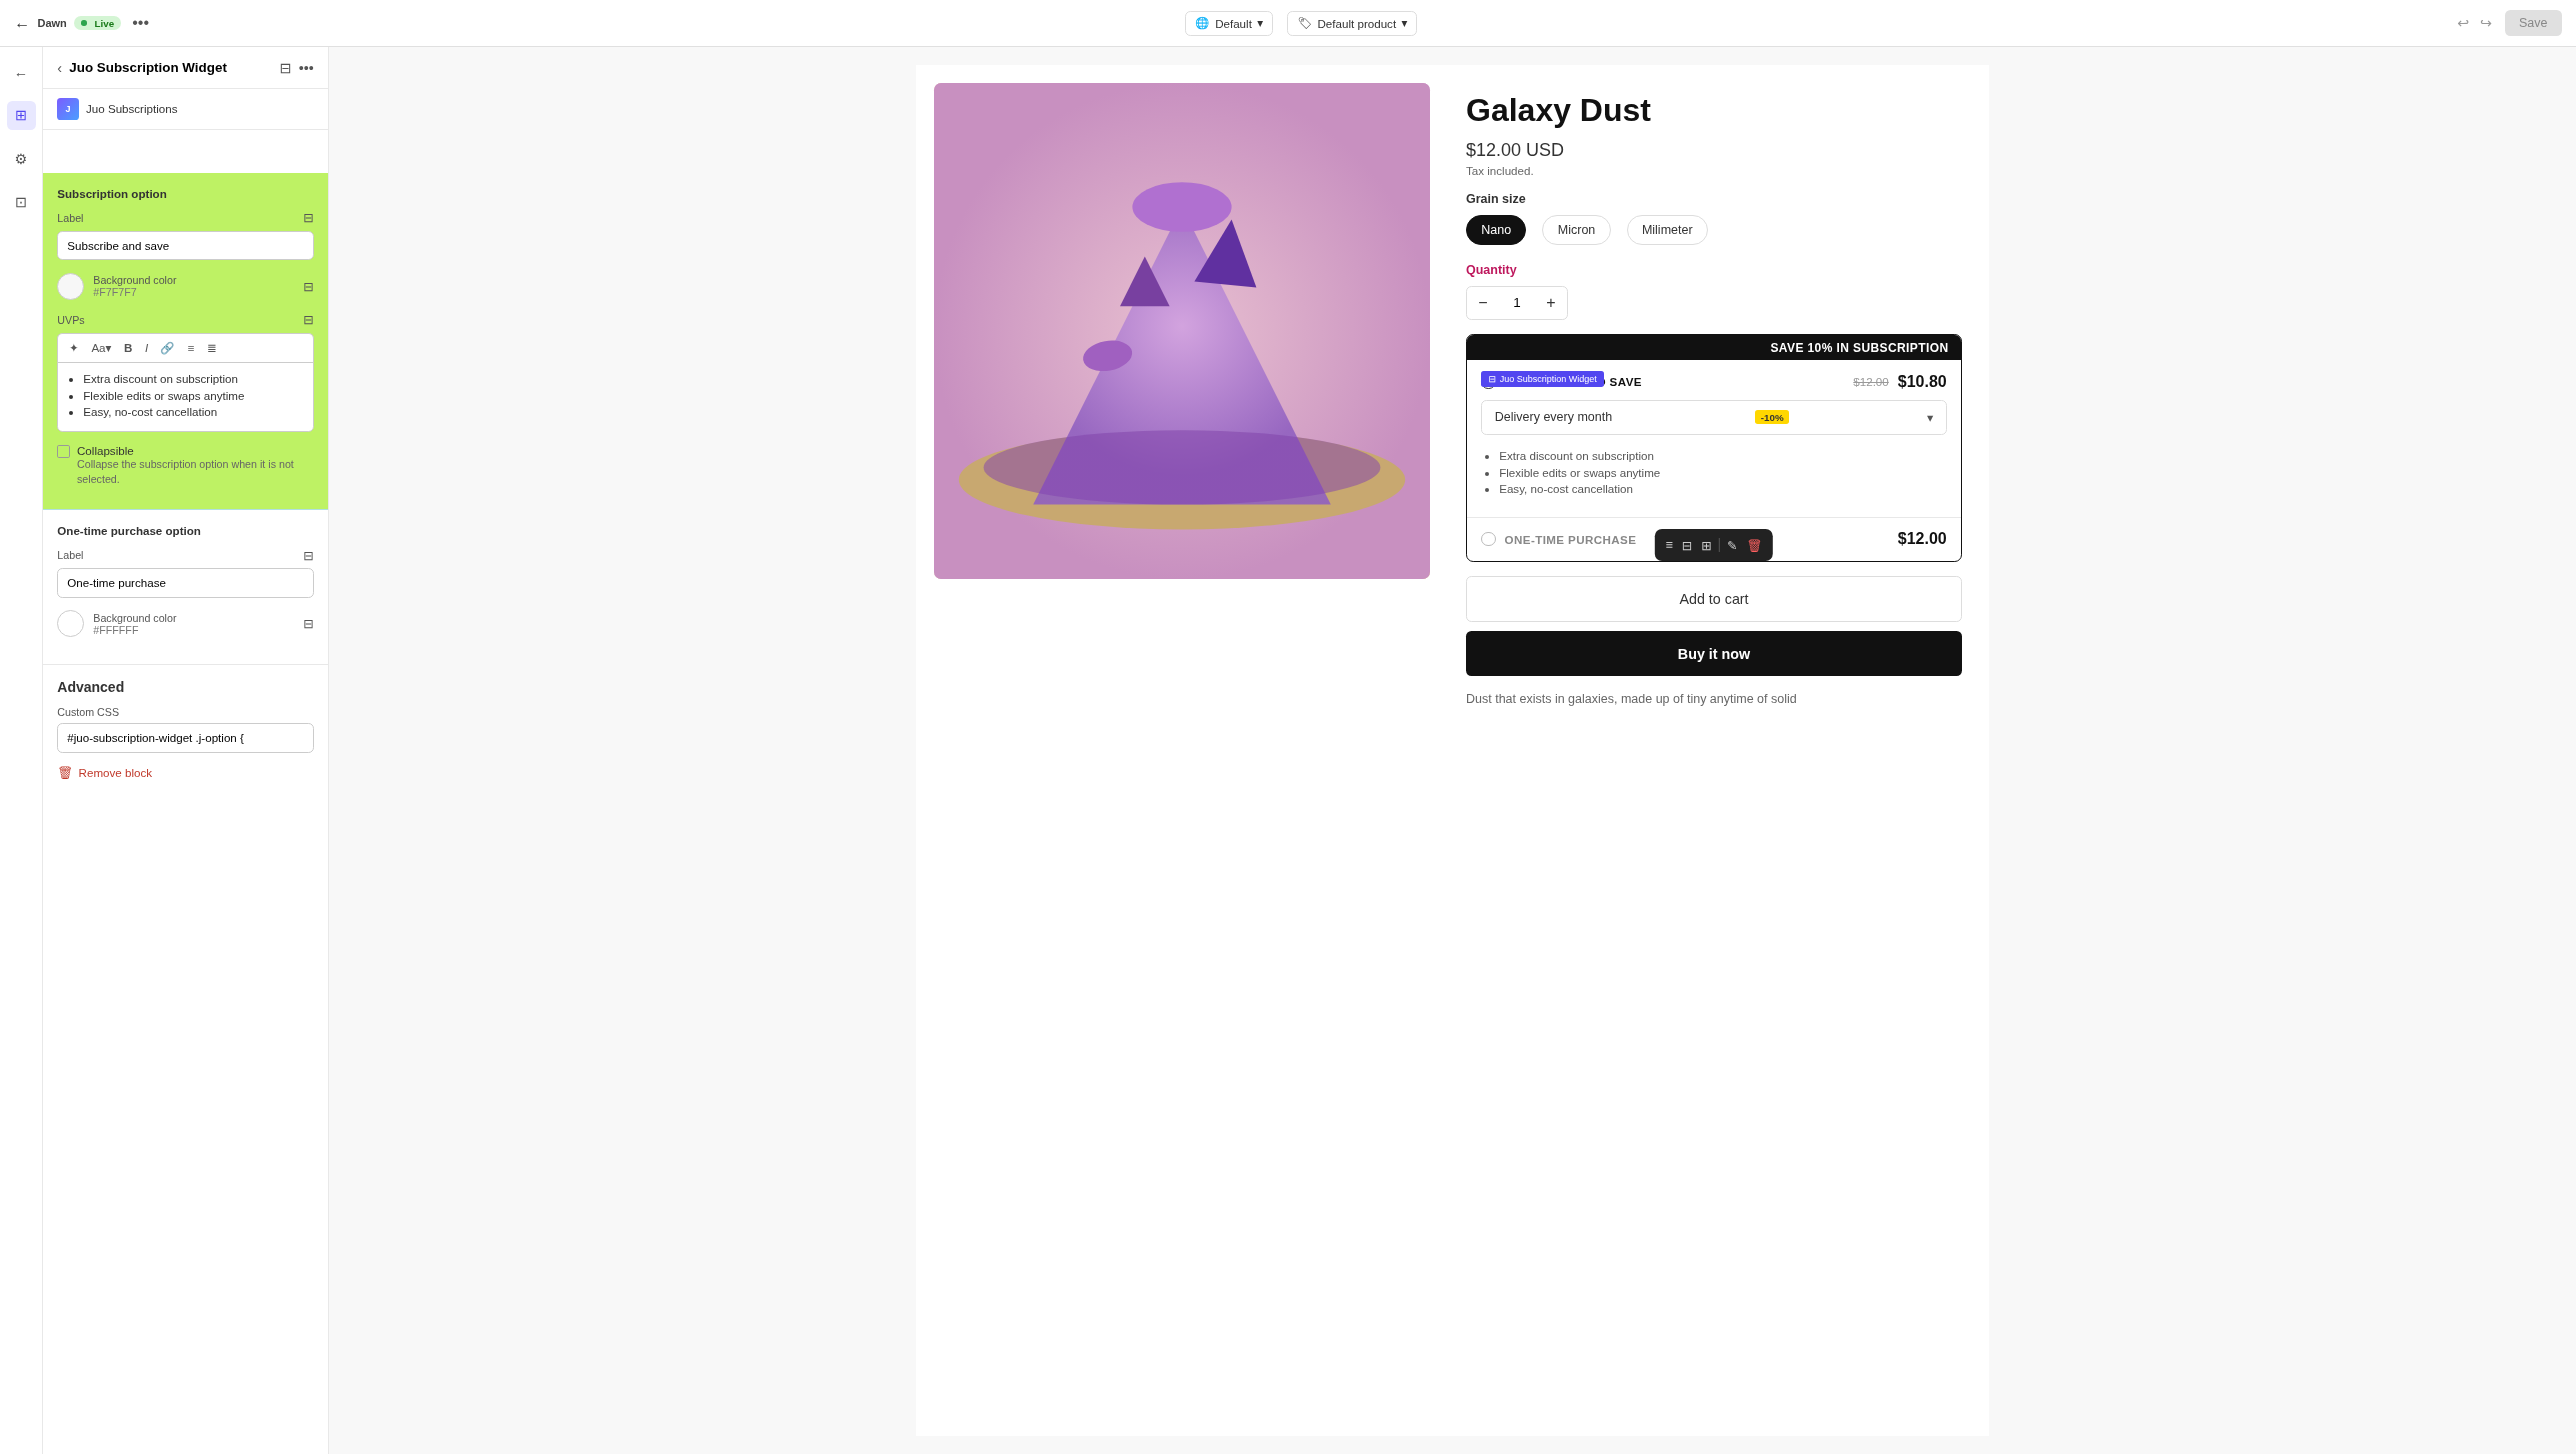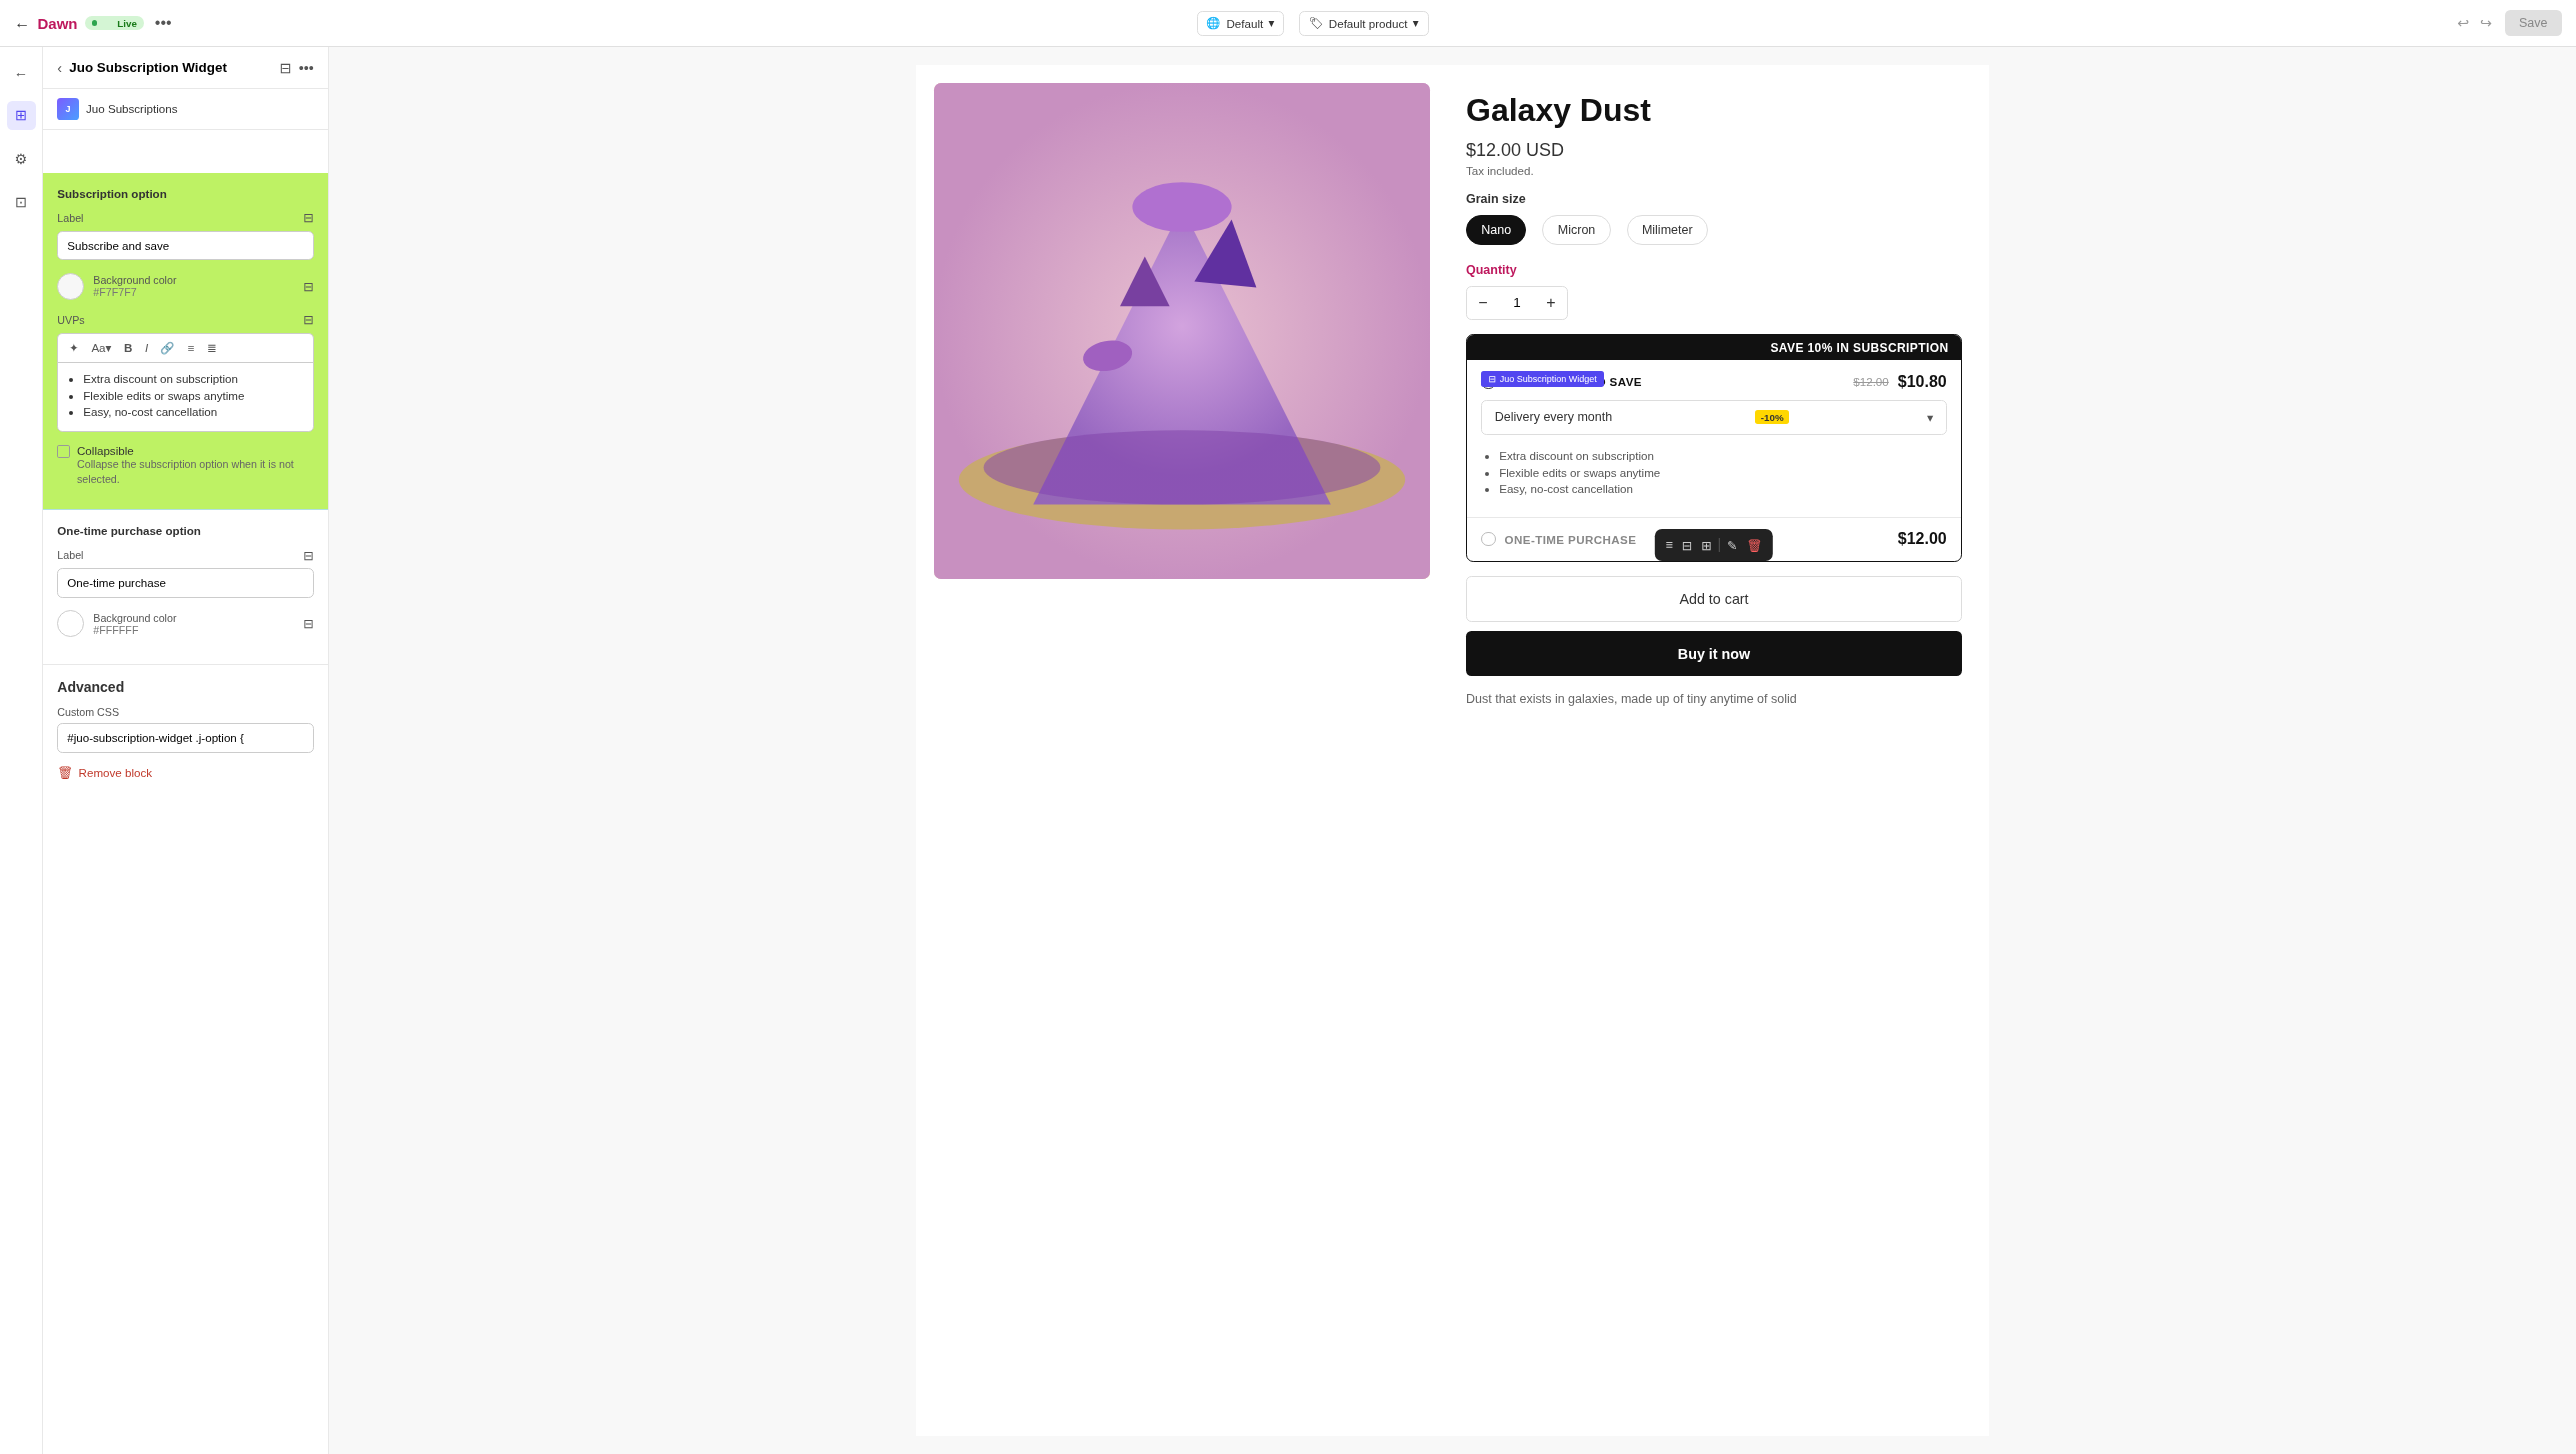--- a/index.html
+++ b/index.html
@@ -2,22 +2,22 @@
 <html style="font-size:14.3px"><head>
   <meta charset="utf-8">
   <style>
     * { box-sizing: border-box; margin: 0; padding: 0; }
     body { font-family: -apple-system, BlinkMacSystemFont, 'Segoe UI', sans-serif; background: #f0f0f0; height: 100vh; display: flex; flex-direction: column; overflow: hidden; }
 
     
     .topbar { background: #fff; border-bottom: 0.9px solid #e0e0e0; height: 47px; display: flex; align-items: center; padding: 0 14.3px; gap: 10.7px; flex-shrink: 0; }
     .topbar-left { display: flex; align-items: center; gap: 7.2px; }
     .back-icon { font-size: 16px; cursor: pointer; color: #333; }
-    .theme-name { font-size: 15px; font-weight: 600; color: #be185d; }
-    .live-badge { background: #d4f5d4; color: #1a7a1a; font-size: 9.8px; font-weight: 600; padding: 1.8px 7.2px; border-radius: 10.7px; display: flex; align-items: center; gap: 20px; }
+    .theme-name { font-size: 11px; font-weight: 600; color: #404040; }
+    .live-badge { background: #d4f5d4; color: #1a7a1a; font-size: 9.8px; font-weight: 600; padding: 1.8px 7.2px; border-radius: 10.7px; display: flex; align-items: center; gap: 8px; }
     .live-dot { width: 5.4px; height: 5.4px; background: #2da44e; border-radius: 50%; }
     .more-icon { font-size: 16px; color: #555; cursor: pointer; margin-left: 3.6px; }
     .topbar-center { flex: 1; display: flex; align-items: center; justify-content: center; gap: 14.3px; }
     .selector-btn { display: flex; align-items: center; gap: 5.4px; font-size: 11.6px; color: #333; cursor: pointer; border: 0.9px solid #ddd; border-radius: 5.4px; padding: 4.5px 9px; background: #fff; }
     .topbar-right { display: flex; align-items: center; gap: 9px; }
     .undo-redo { display: flex; gap: 3.6px; }
     .undo-btn, .redo-btn { background: none; border: none; cursor: pointer; color: #999; font-size: 14.3px; padding: 3.6px; }
     .save-btn { background: #e0e0e0; color: #888; border: none; border-radius: 5.4px; padding: 6.3px 14.3px; font-size: 12.5px; font-weight: 500; cursor: not-allowed; }
 
     

